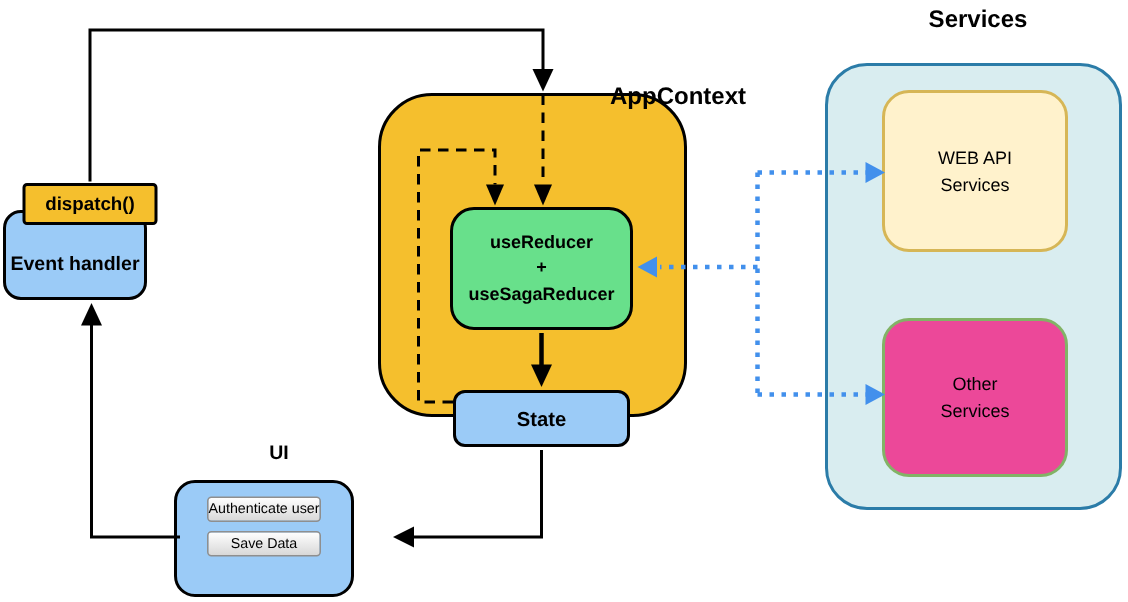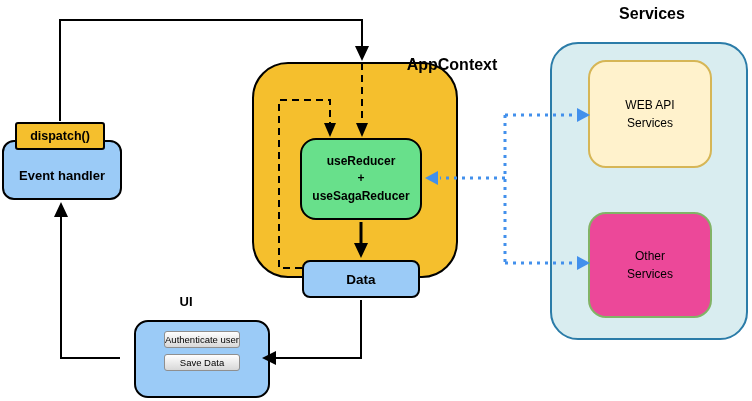--- a/index.html
+++ b/index.html
@@ -9,21 +9,21 @@
     background:#ffffff;
   }
   .node { position:absolute; box-sizing:border-box; display:flex; flex-direction:column;
           align-items:center; justify-content:center; text-align:center; color:#000; }
 
   
   #services-container { left:550px; top:42px; width:198px; height:298px;
     background:#D9EDF0; border:2px solid #2B7CA8; border-radius:28px; z-index:1; }
   #appcontext-box { left:252px; top:62px; width:206px; height:216px;
     background:#F5BF2D; border:2px solid #000; border-radius:36px; z-index:1; }
-  #ui-box { left:134px; top:320px; width:136px; height:78px;
+  #ui-box { left:116px; top:320px; width:120px; height:78px;
     background:#9BCBF7; border:2px solid #000; border-radius:14px; z-index:2;
     justify-content:flex-start; padding-top:9px; gap:6px; }
 
   
   .group-title { position:absolute; font-weight:bold; color:#000; text-align:center; z-index:2; }
   #services-title { left:572px; top:5px; width:160px; font-size:16px; }
   #appcontext-title { left:396px; top:36px; width:112px; font-size:16px;margin-top:20px; }
   #ui-title { left:116px; top:294px; width:140px; font-size:13px; }
 
   
@@ -35,21 +35,21 @@
     font-size:12px; line-height:1.5; }
   #reducer-box { left:300px; top:138px; width:122px; height:82px;
     background:#68E08B; border:2px solid #000; border-radius:16px; z-index:2;
     font-size:12px; font-weight:bold; line-height:1.45;align-items:center; }
   #state-box { left:302px; top:260px; width:118px; height:38px;
     background:#9BCBF7; border:2px solid #000; border-radius:8px; z-index:4;
     font-size:13.5px; font-weight:bold; }
   #dispatch-box { left:15px; top:122px; width:90px; height:28px;
     background:#F5BF2D; border:2px solid #000; border-radius:3px; z-index:5;
     font-size:12.5px; font-weight:bold; }
-  #eventhandler-box { left:2px; top:140px; width:120px; height:60px;
+  #eventhandler-box { left:2px; top:140px; width:96px; height:60px;
     background:#9BCBF7; border:2px solid #000; border-radius:12px; z-index:3;
     font-size:13px; font-weight:bold; padding-top:10px; }
 
   
   .ui-btn { width:76px; height:17px; font-size:9.5px; color:#000;
     background:linear-gradient(#fefefe,#d8d8d8); border:1px solid #8f8f8f;
     border-radius:3px; display:flex; align-items:center; justify-content:center;
     font-family:"Liberation Sans","DejaVu Sans",sans-serif; padding:0; }
 
   
@@ -80,21 +80,21 @@
     <span>Other</span>
     <span>Services</span>
   </div>
 
   <div class="node" id="reducer-box">
     <span>useReducer</span>
     <span>+</span>
     <span>useSagaReducer</span>
   </div>
   <div class="node" id="state-box">
-    <span>Data</span>
+    <span>State</span>
   </div>
 
   <div class="node" id="eventhandler-box">
     <span>Event handler</span>
   </div>
   <div class="node" id="dispatch-box">
     <span>dispatch()</span>
   </div>
 
   <div class="group-title" id="ui-title">UI</div>

